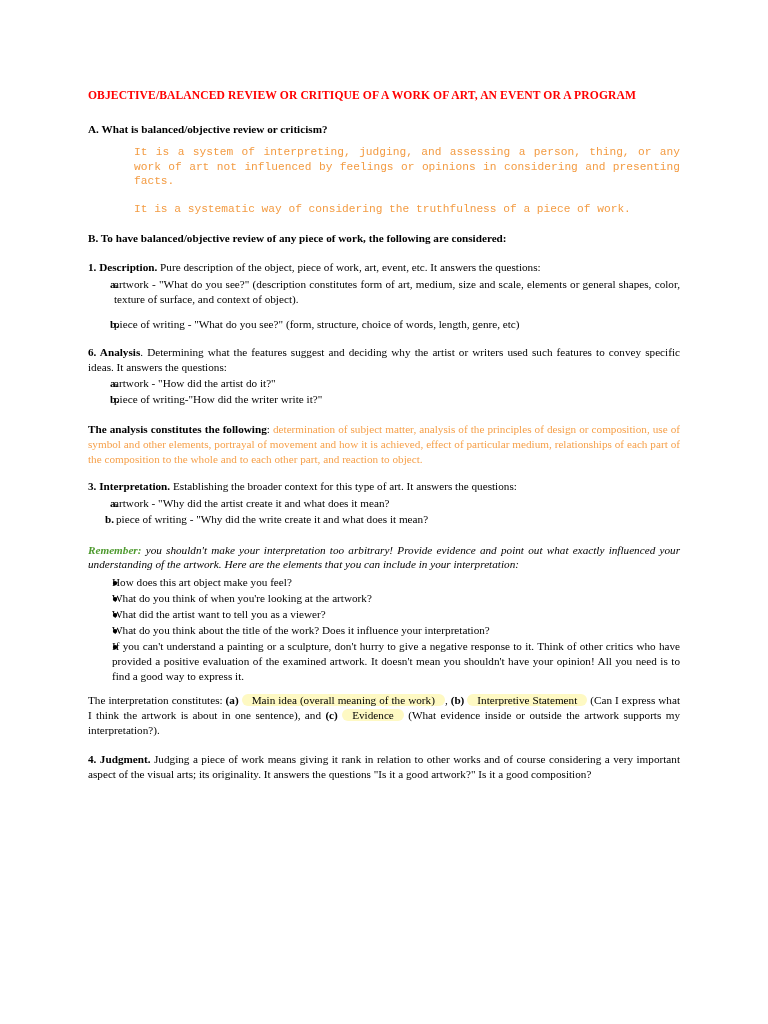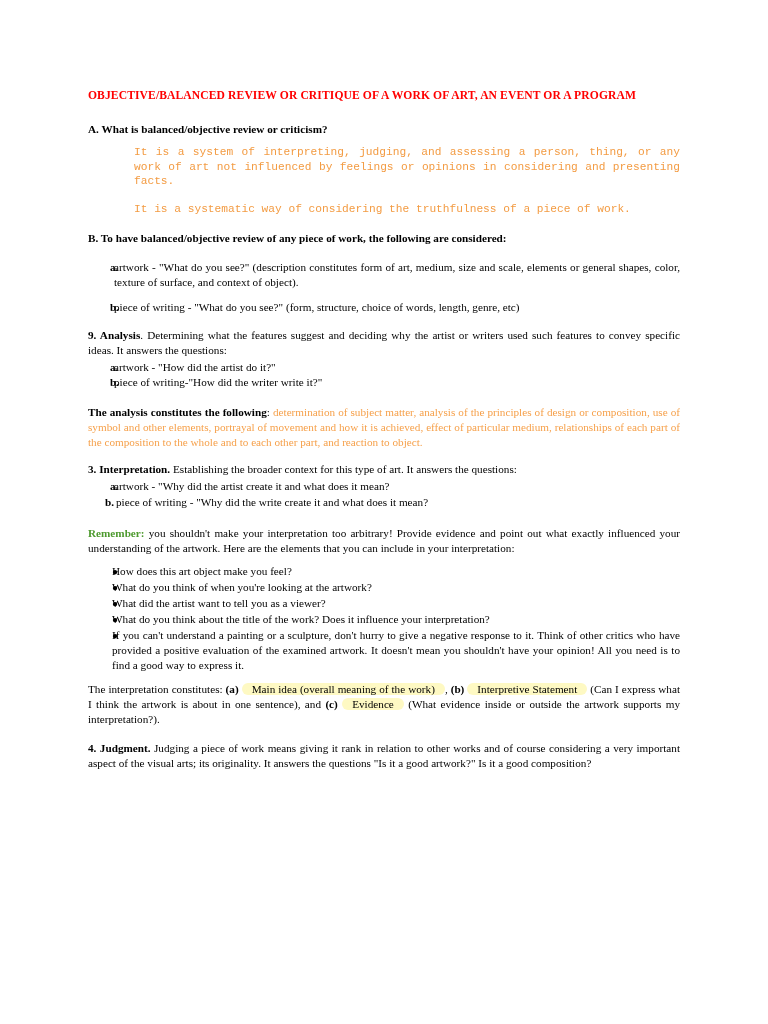--- a/index.html
+++ b/index.html
@@ -125,33 +125,36 @@
     <div class="doc-title">OBJECTIVE/BALANCED REVIEW OR CRITIQUE OF A WORK OF ART, AN EVENT OR A PROGRAM</div>
 
     <div class="sec-head">A. What is balanced/objective review or criticism?</div>
 
     <div class="para-indent orange">It is a system of interpreting, judging, and assessing a person, thing, or any work of art not influenced by feelings or opinions in considering and presenting facts.</div>
 
     <div class="para-indent orange" style="margin-top:13px;margin-bottom:14px;">It is a systematic way of considering the truthfulness of a piece of work.</div>
 
     <div class="sec-head" style="margin-bottom:14px;">B. To have balanced/objective review of any piece of work, the following are considered:</div>
 
+    <div class="para tight">
+      <span class="lead">1. Description.</span><span> Pure description of the object, piece of work, art, event, etc. It answers the questions:</span>
+    </div>
     <ul class="abc">
       <li class="space-below">
         <span class="marker">a.</span>
         <span class="txt">artwork - "What do you see?" (description constitutes form of art, medium, size and scale, elements or general shapes, color, texture of surface, and context of object).</span>
       </li>
       <li>
         <span class="marker">b.</span>
         <span class="txt">piece of writing - "What do you see?" (form, structure, choice of words, length, genre, etc)</span>
       </li>
     </ul>
 
     <div class="para tight gap-top">
-      <span class="lead">9. Analysis</span><span>. Determining what the features suggest and deciding why the artist or writers used such features to convey specific ideas. It answers the questions:</span>
+      <span class="lead">6. Analysis</span><span>. Determining what the features suggest and deciding why the artist or writers used such features to convey specific ideas. It answers the questions:</span>
     </div>
     <ul class="abc">
       <li>
         <span class="marker">a.</span>
         <span class="txt">artwork - "How did the artist do it?"</span>
       </li>
       <li>
         <span class="marker">b.</span>
         <span class="txt">piece of writing-"How did the writer write it?"</span>
       </li>
@@ -168,21 +171,21 @@
       <li>
         <span class="marker">a.</span>
         <span class="txt">artwork - "Why did the artist create it and what does it mean?</span>
       </li>
       <li class="shift">
         <span class="marker">b.</span>
         <span class="txt">piece of writing - "Why did the write create it and what does it mean?</span>
       </li>
     </ul>
 
-    <div class="para" style="margin-top:16px;margin-bottom:9px;">
+    <div class="para" style="margin-top:16px;margin-bottom:3px;font-style:italic;">
       <span class="green">Remember:</span><span> you shouldn't make your interpretation too arbitrary! Provide evidence and point out what exactly influenced your understanding of the artwork. Here are the elements that you can include in your interpretation:</span>
     </div>
 
     <ul class="bullets">
       <li>
         <span class="dot">●</span>
         <span class="txt">How does this art object make you feel?</span>
       </li>
       <li>
         <span class="dot">●</span>

